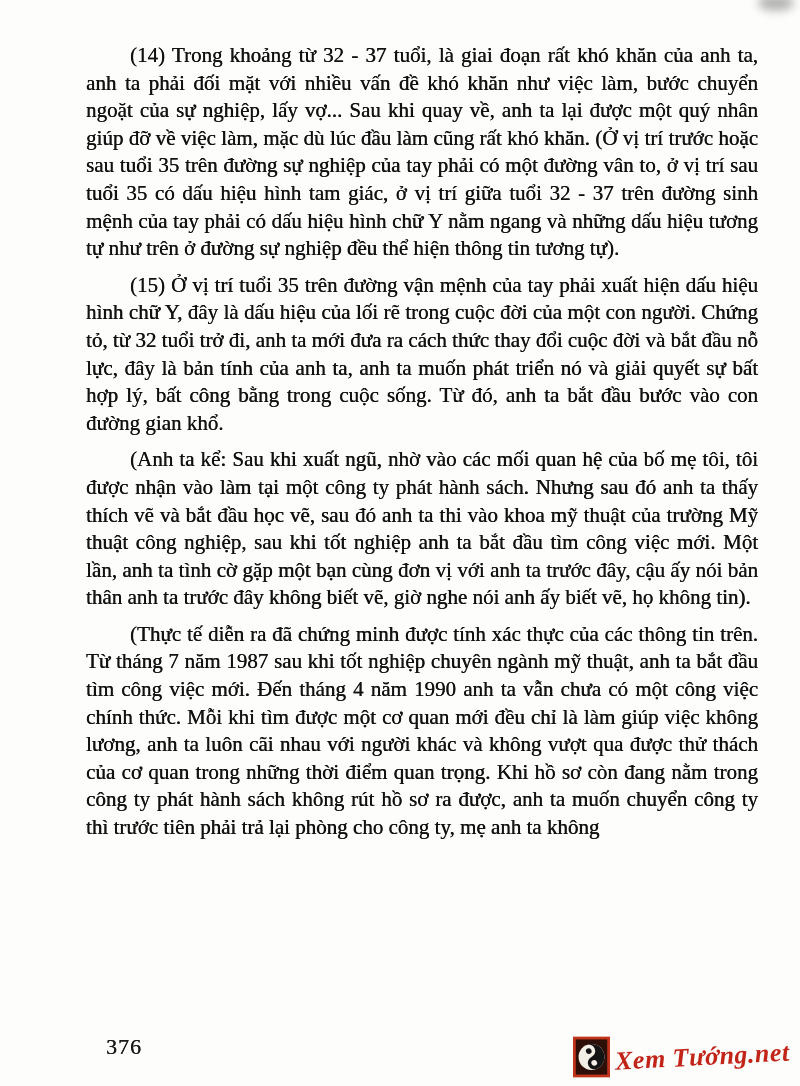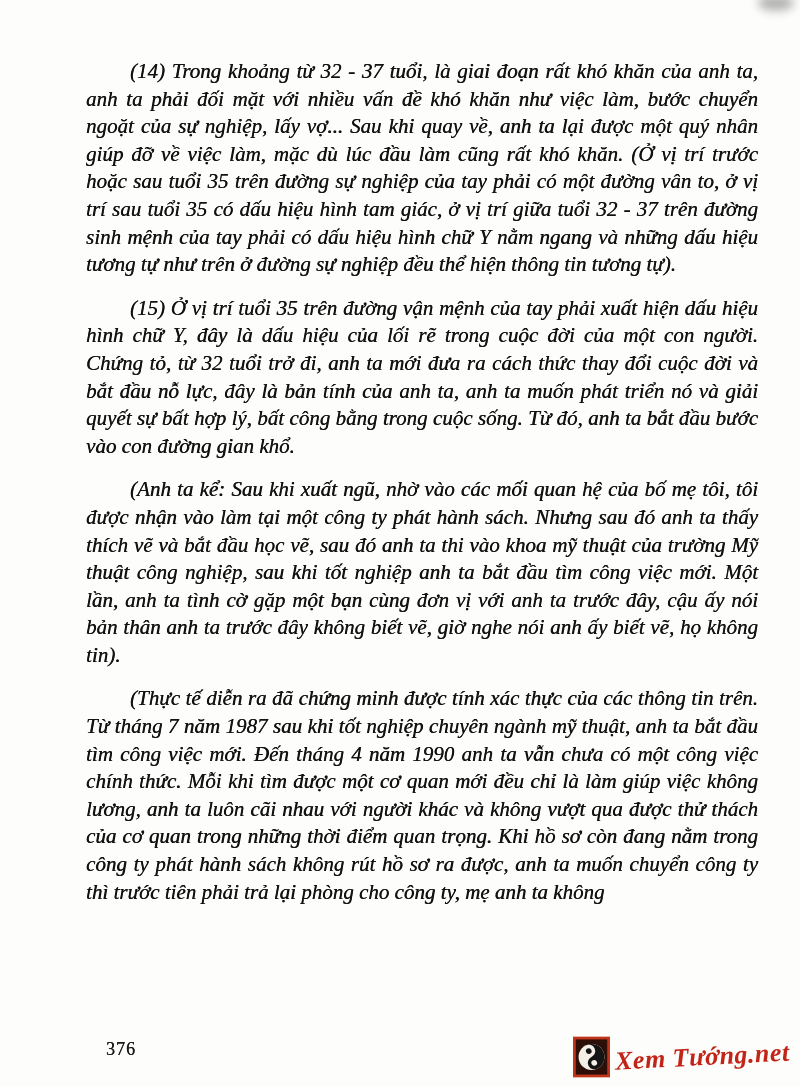--- a/index.html
+++ b/index.html
@@ -36,36 +36,35 @@
     top: 42px;
     left: 86px;
     width: 672px;
     color: #121212;
     font-size: 21px;
     line-height: 27.6px;
     text-align: justify;
     text-shadow: 0.35px 0 0 #121212; 
   }
   .para {
-    margin: 16px 0 9px 0;
+    margin: 0 0 9px 0;
     text-indent: 44px;
-    font-style: italic;
   }
   .footer {
     position: absolute;
     left: 0;
     bottom: 0;
     width: 100%;
     height: 60px;
   }
   .page-number {
     position: absolute;
     left: 106px;
     bottom: 26px;
-    font-size: 18px;
+    font-size: 22px;
     color: #1a1a1a;
     letter-spacing: 1px;
     text-shadow: 0.3px 0 0 #1a1a1a;
     text-align: center;
   }
   .watermark {
     position: absolute;
     right: 6px;
     bottom: 8px;
     display: flex;

